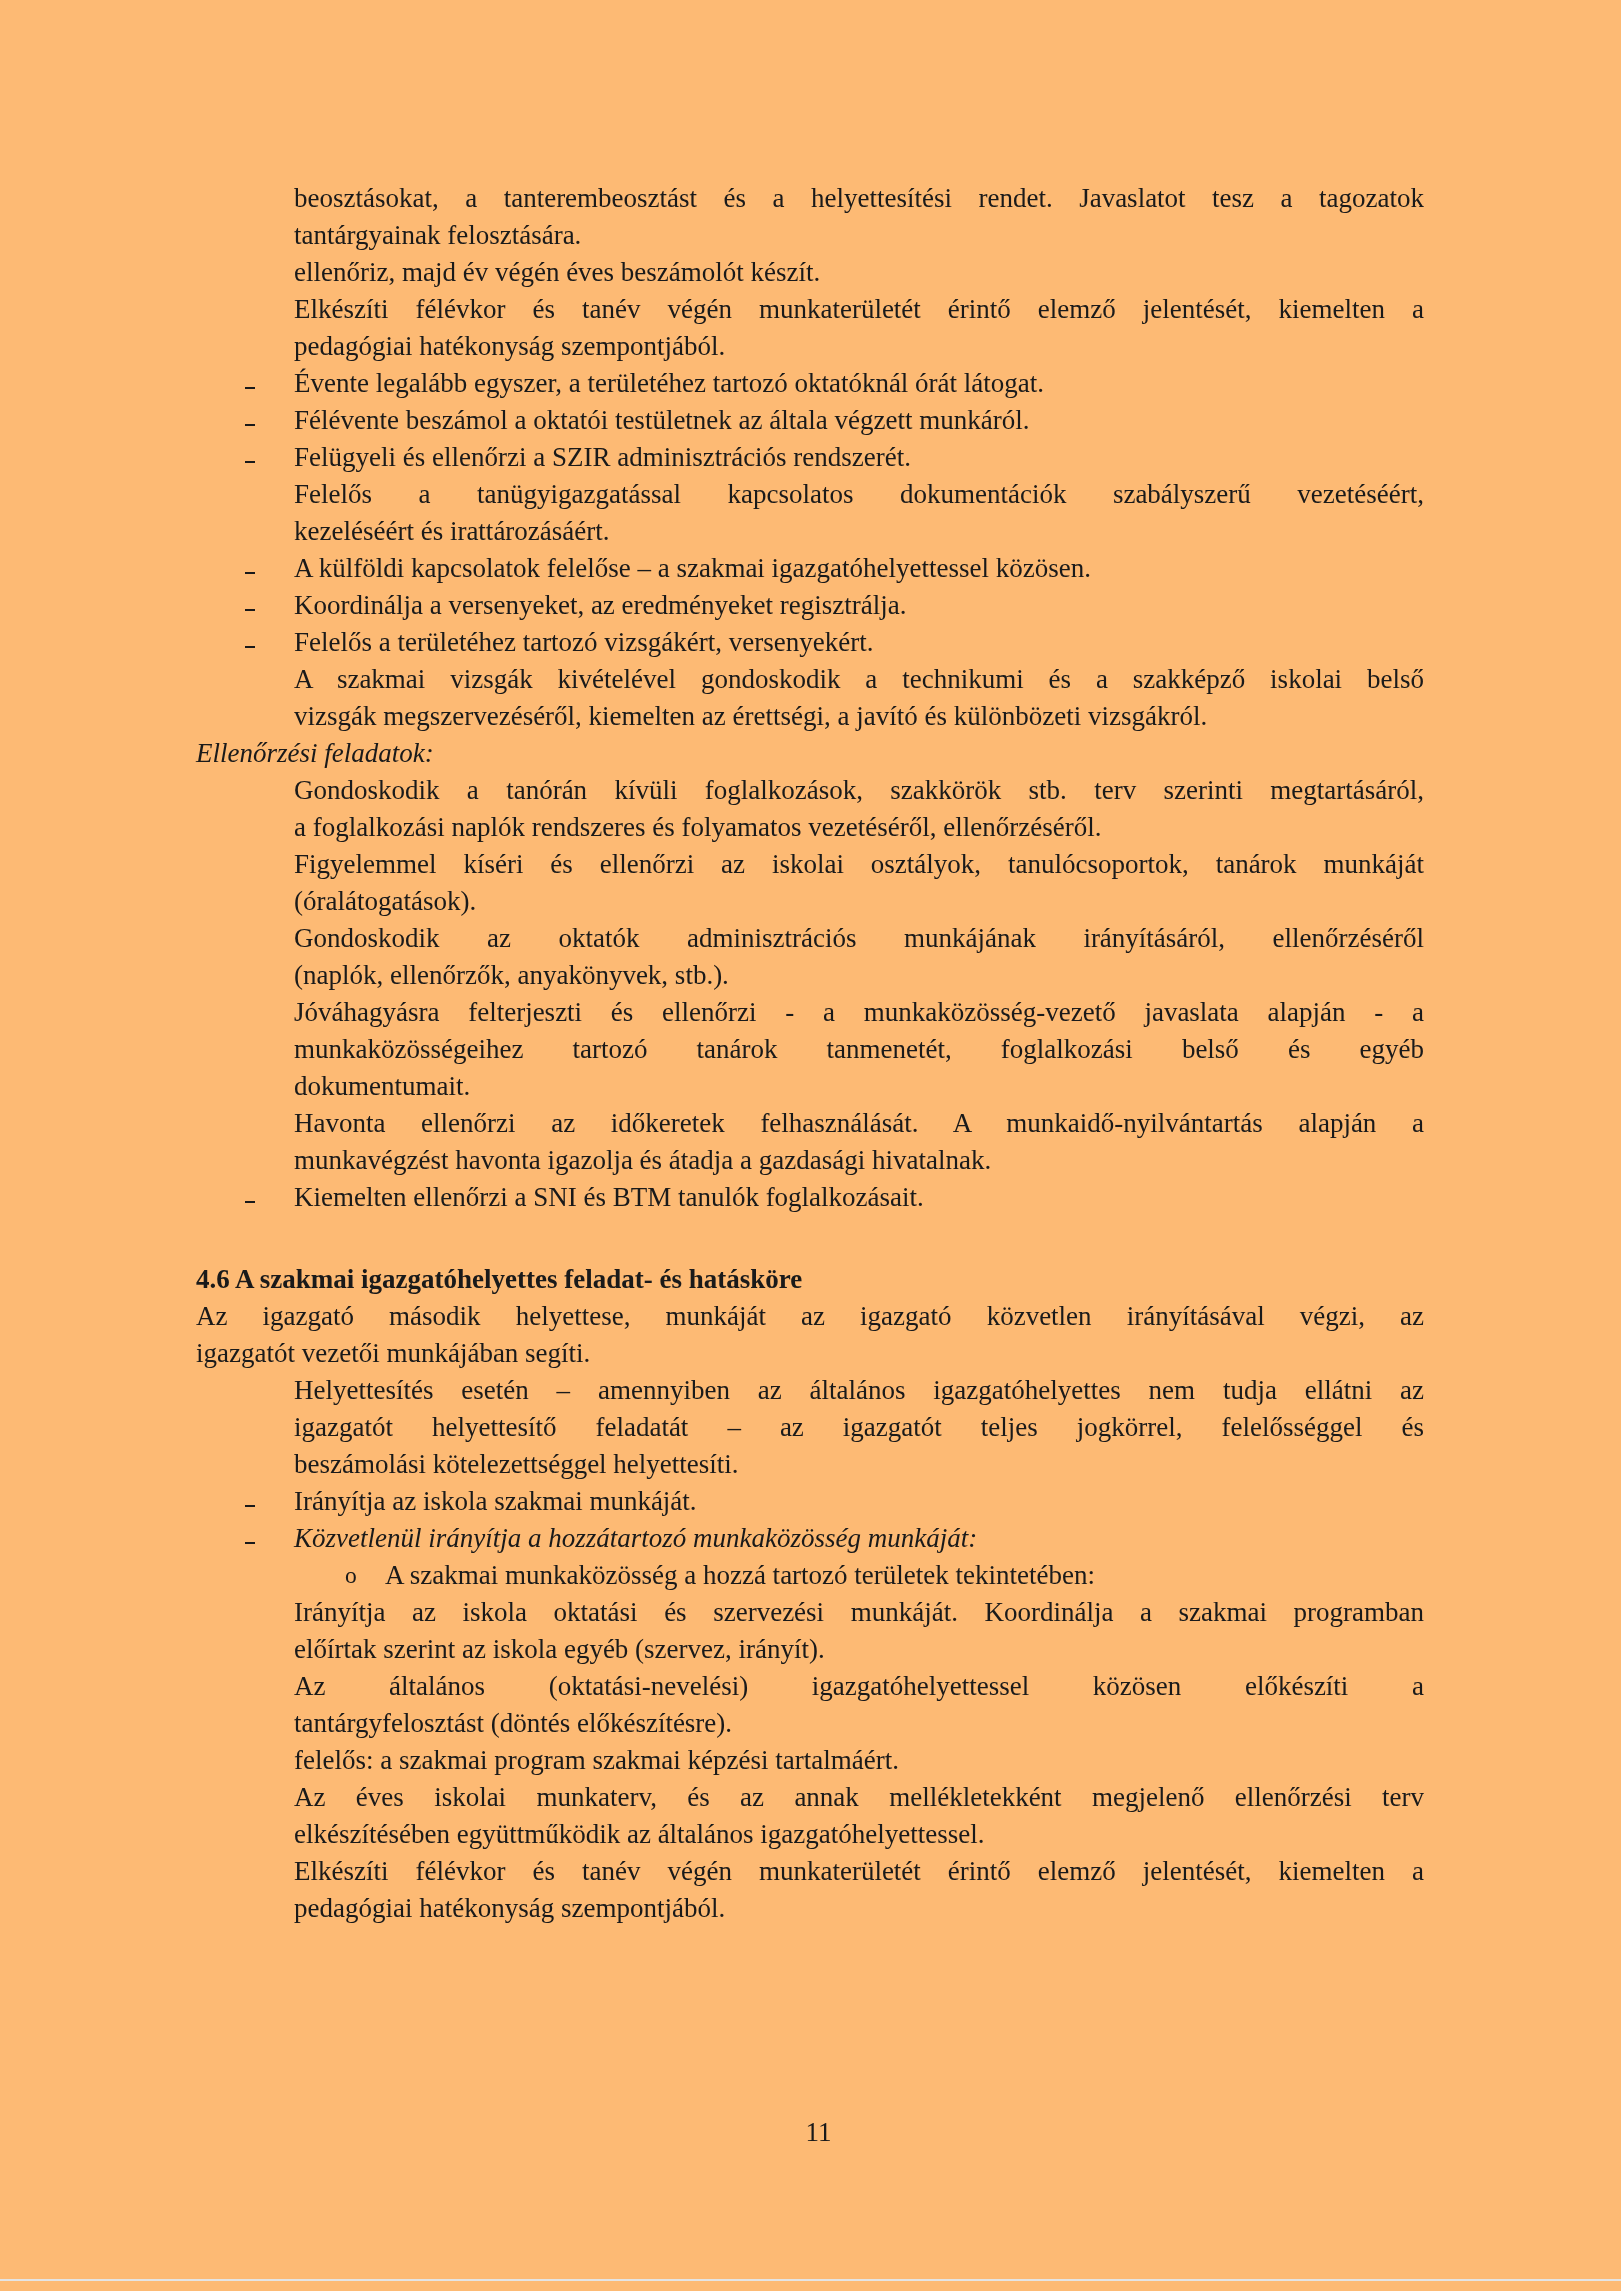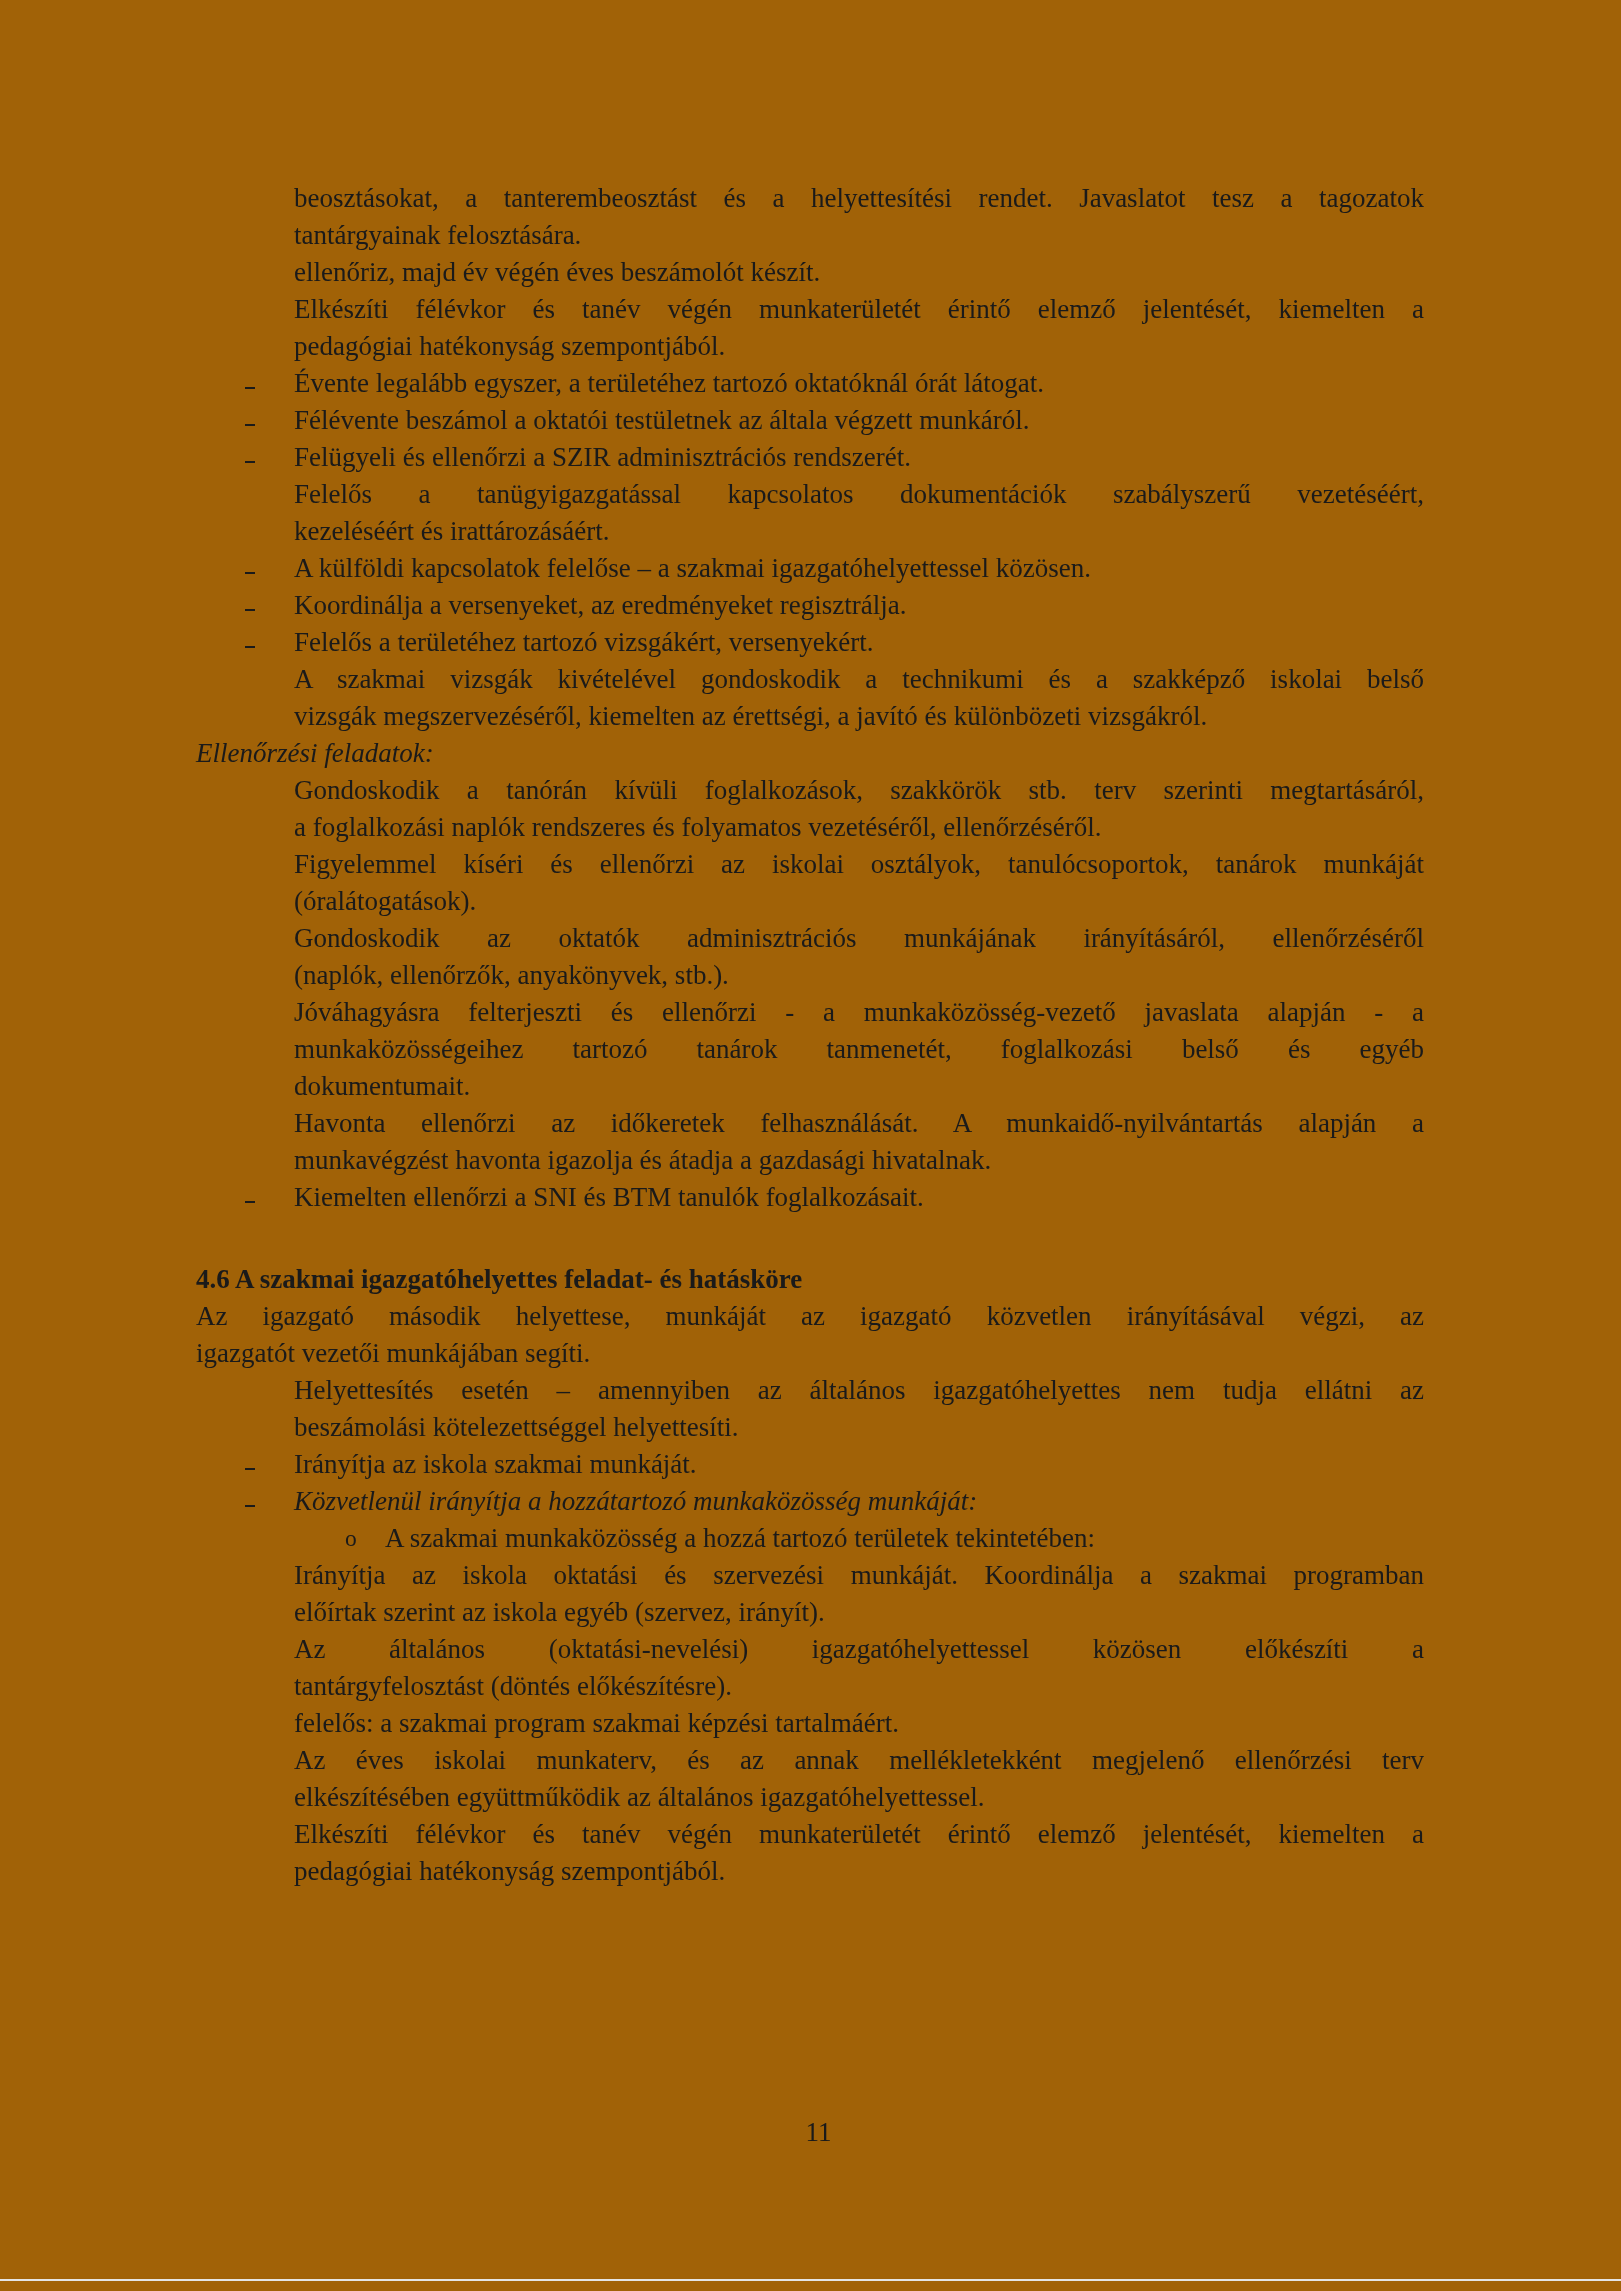--- a/index.html
+++ b/index.html
@@ -1,19 +1,19 @@
 <!DOCTYPE html>
 <html><head>
 <meta charset="utf-8">
 <style>
   html, body { margin: 0; padding: 0; background: #ffffff; }
   body { width: 1621px; height: 2292px; position: relative; overflow: hidden; }
   .page {
     position: absolute; left: 0; top: 0; width: 1621px; height: 2292px;
-    background: #a16207; color: #1a1a1a;
+    background: #fdba74; color: #1a1a1a;
     font-family: "Liberation Serif", "DejaVu Serif", serif;
     font-size: 27px;
   }
   .content { position: absolute; left: 196px; top: 180px; width: 1228px; }
   .ln { height: 37px; line-height: 37px; white-space: nowrap; position: relative; }
   .ln.j { text-align: justify; text-align-last: justify; white-space: normal; overflow: hidden; }
   .ln .t { display: block; }
   .ind { margin-left: 98px; }
   .ind2 { margin-left: 189px; }
   .bullet { position: absolute; left: 49px; top: 0; width: 13.7px; }
@@ -178,20 +178,23 @@
           <span class="t">igazgatót vezetői munkájában segíti.</span>
         </div>
     </div>
 
     <div>
       <div>
         <div class="ln j ind">
             <span class="bullet" style="left:-49px"></span>
             <span class="t">Helyettesítés esetén – amennyiben az általános igazgatóhelyettes nem tudja ellátni az</span>
           </div>
+        <div class="ln j ind">
+            <span class="t">igazgatót helyettesítő feladatát – az igazgatót teljes jogkörrel, felelősséggel és</span>
+          </div>
         <div class="ln ind">
             <span class="t">beszámolási kötelezettséggel helyettesíti.</span>
           </div>
       </div>
       <div>
         <div class="ln ind">
             <span class="bullet" style="left:-49px"></span>
             <span class="t">Irányítja az iskola szakmai munkáját.</span>
           </div>
       </div>

